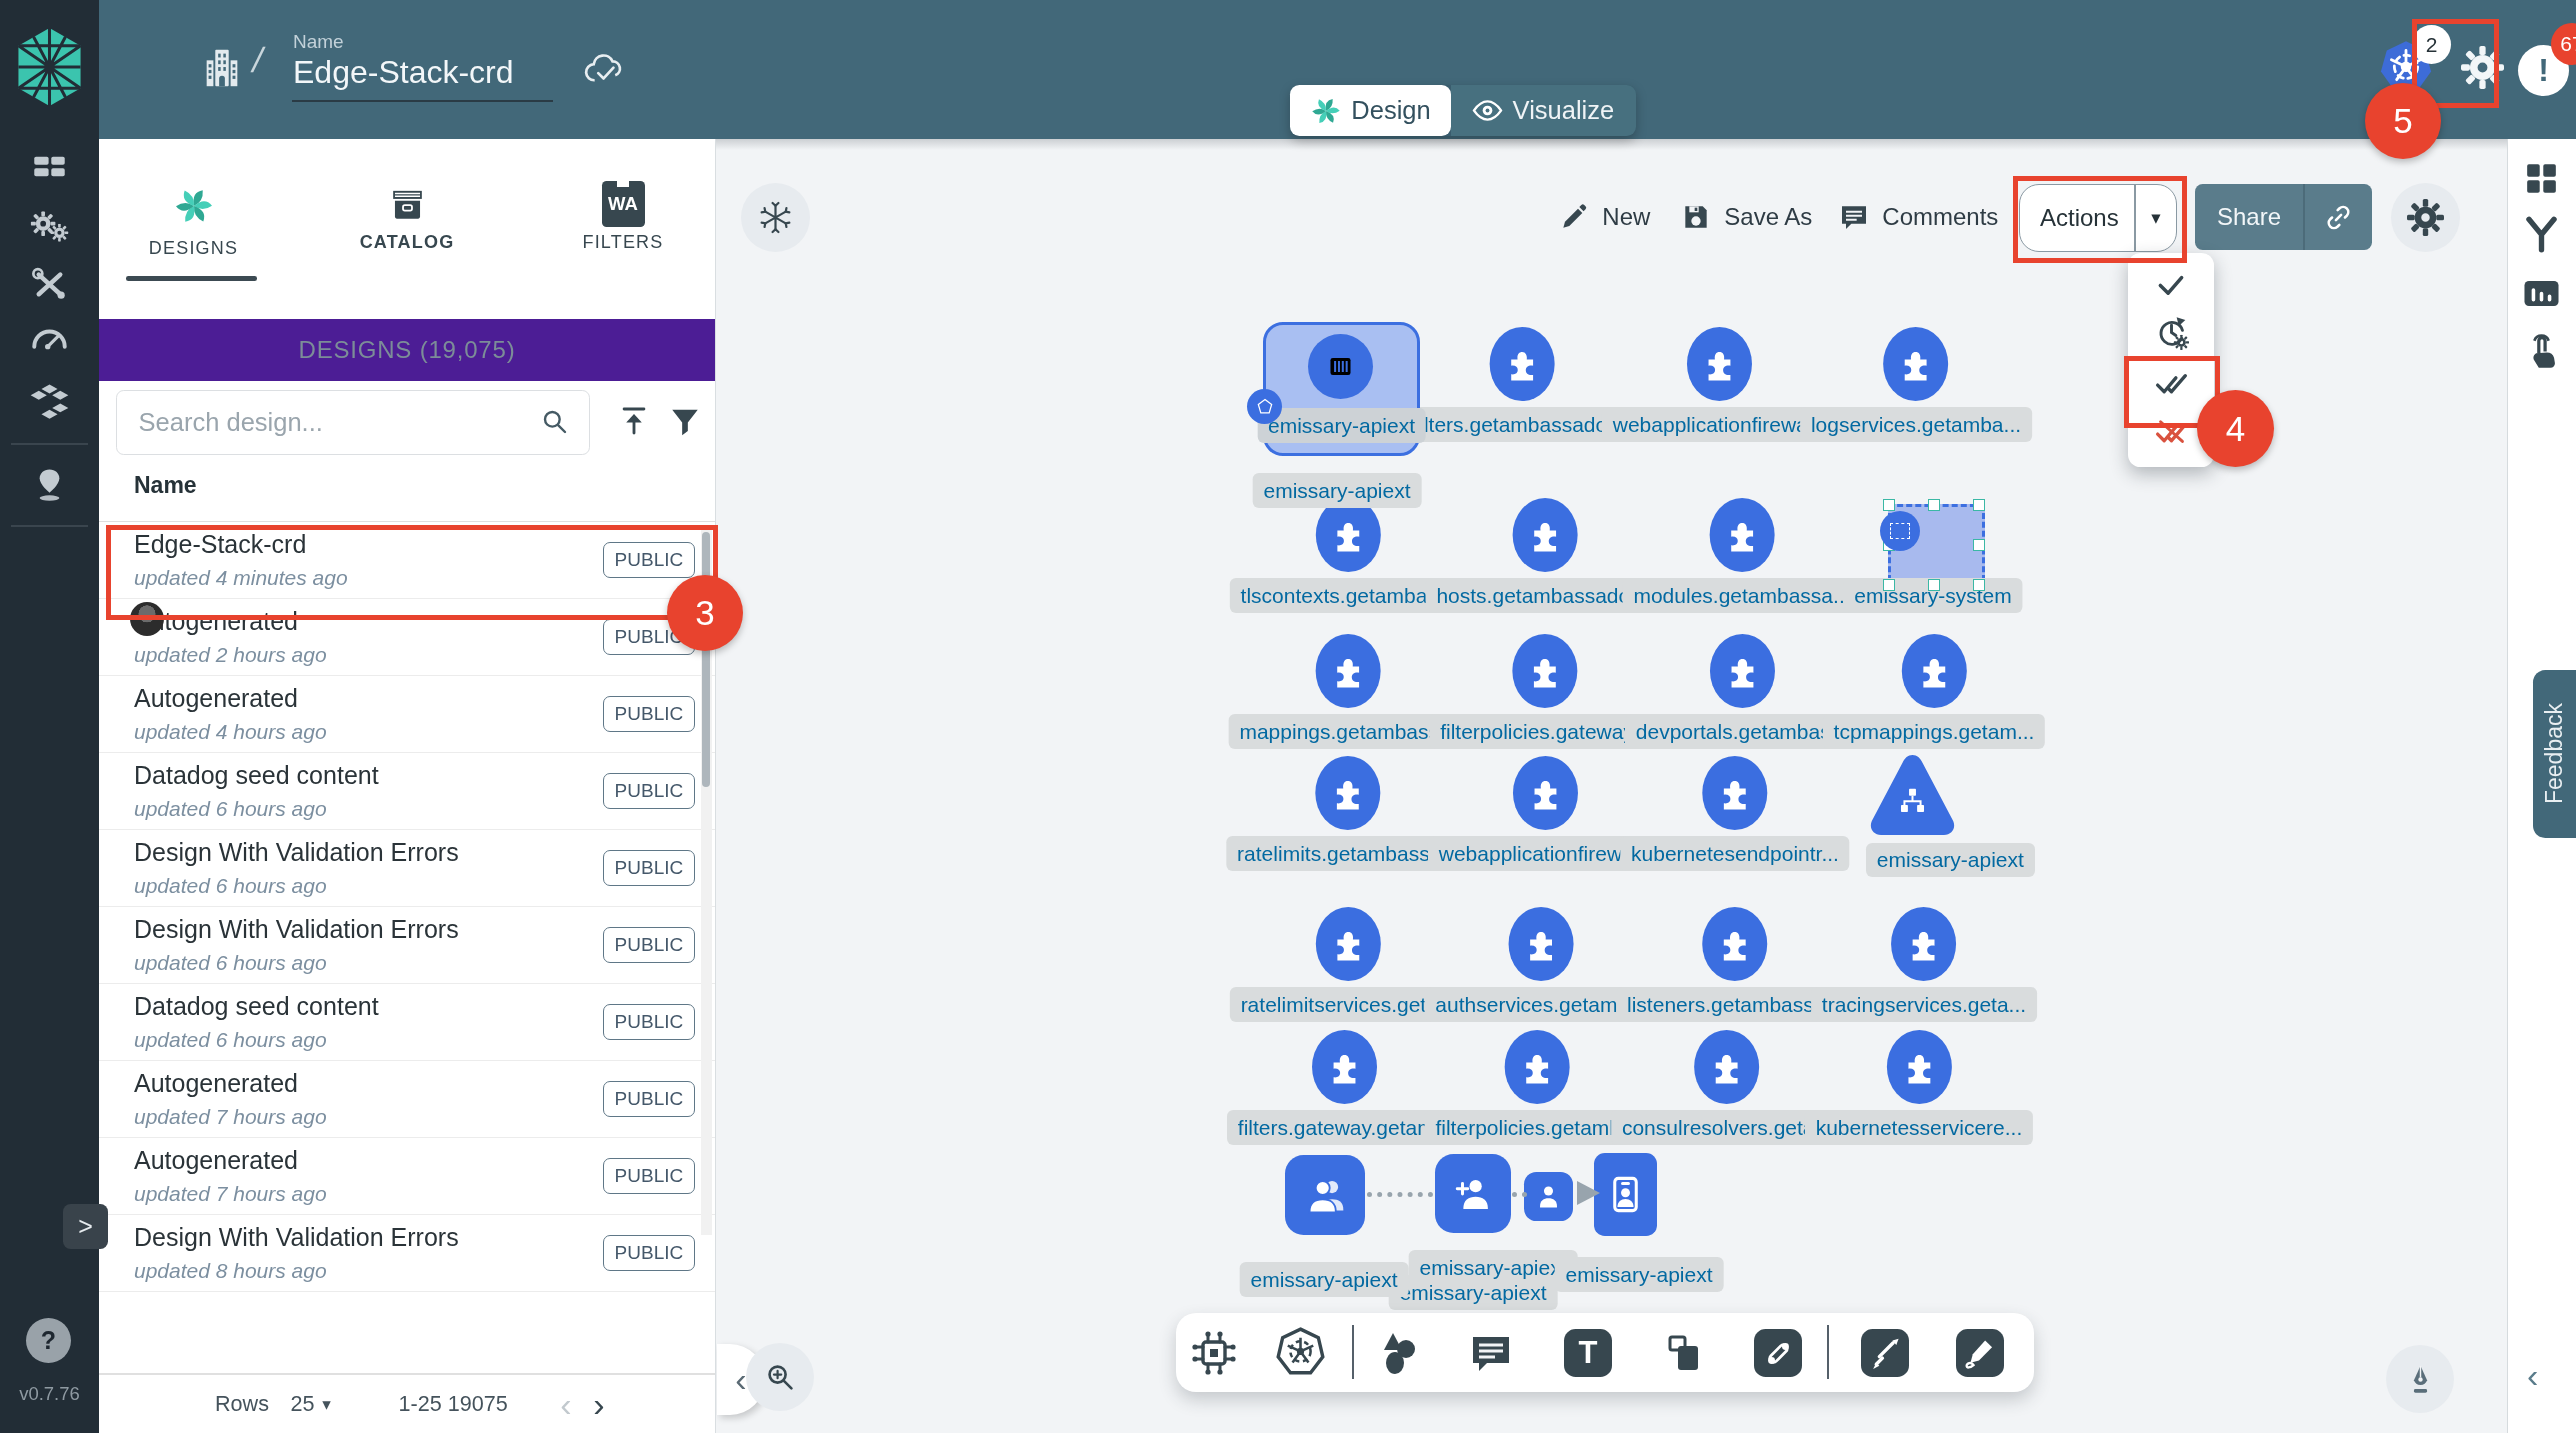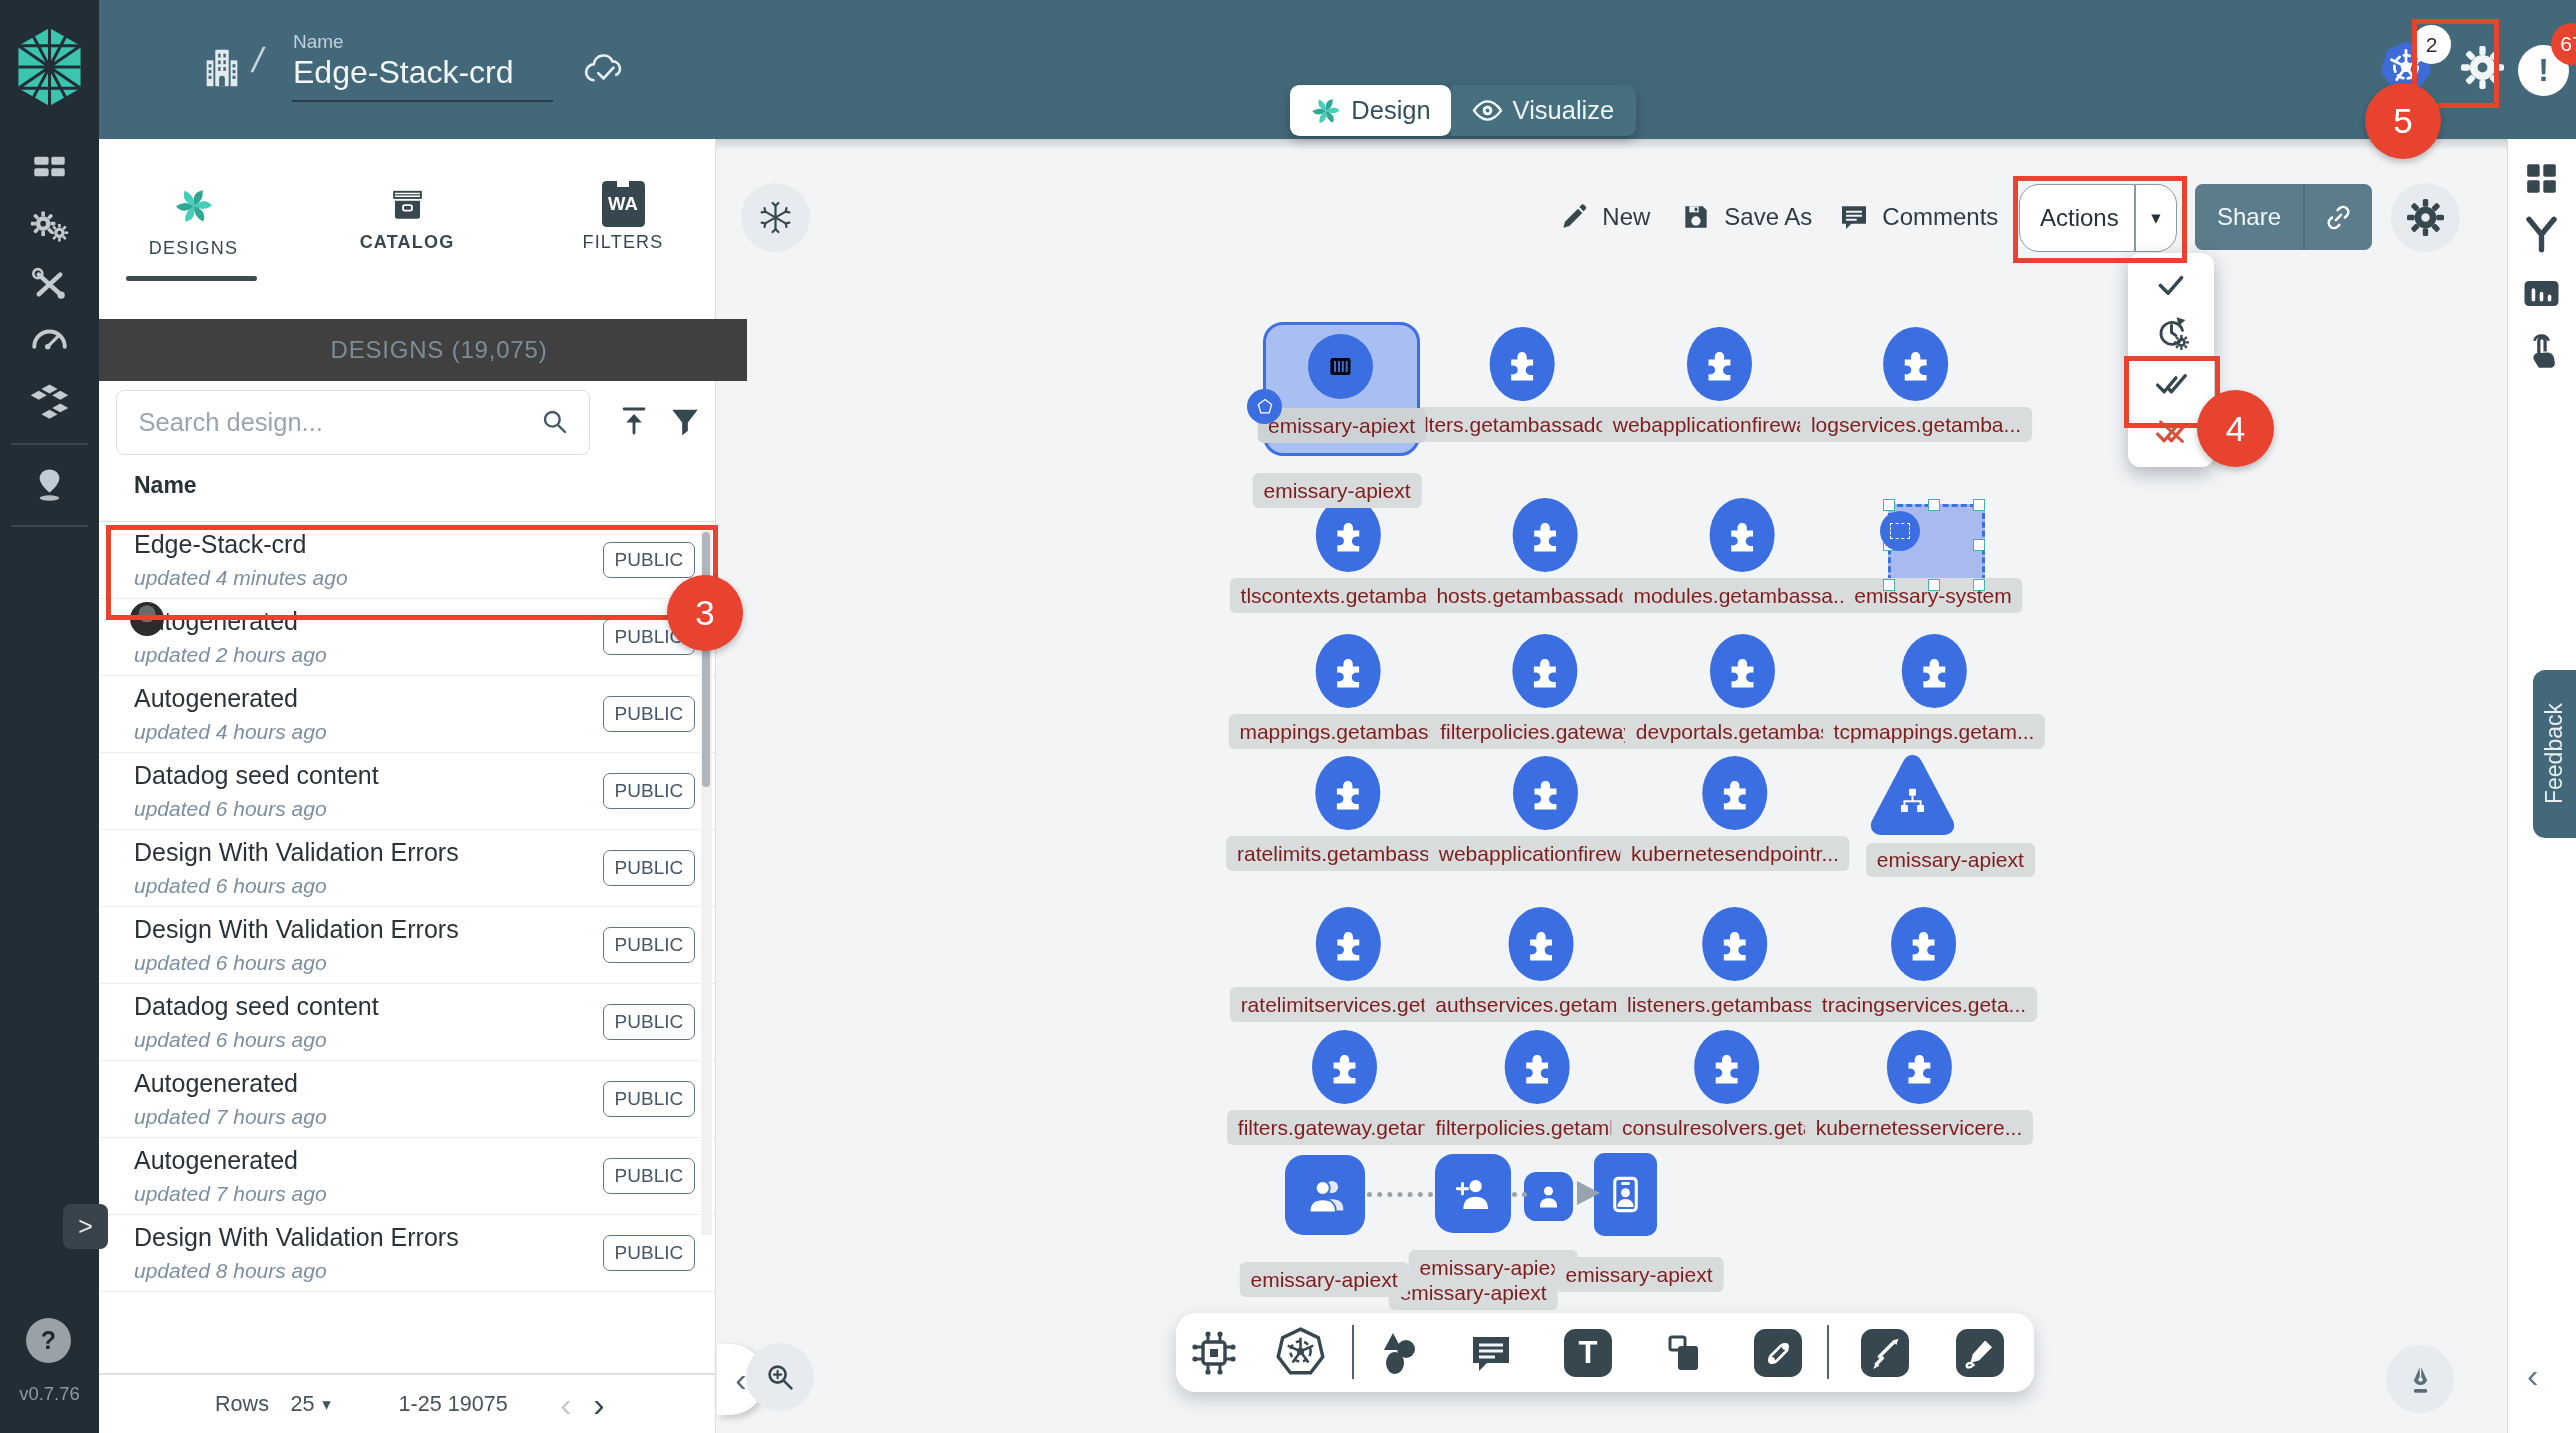--- a/index.html
+++ b/index.html
@@ -14,33 +14,33 @@
   .sb-div{left:10.8px;width:77px;height:1.5px;background:#3A454E;}
   
   #header{left:99px;top:0;width:2477px;height:139px;background:#426879;z-index:20;}
   #hdr-shadow{left:99px;top:139px;width:2477px;height:10.8px;background:linear-gradient(rgba(30,40,50,.18),rgba(30,40,50,0));z-index:5;}
   .hname-label{font-size:19px;color:#C2D1D9;}
   .hname-value{font-size:32px;color:#F3F7F9;}
   .toggle{border-radius:9.3px;box-shadow:0 4.6px 10.8px rgba(0,0,0,.25);}
   
   #leftpanel{left:99px;top:139px;width:616px;height:1295px;background:#fff;z-index:10;border-right:1.5px solid #D9DEE1;}
   .ptab-label{font-size:18px;letter-spacing:1.2px;color:#37474F;}
-  .banner{background:#404040;color:#7C8D98;font-size:24px;letter-spacing:0.8px;padding-left:32px;}
+  .banner{background:#4c1d95;color:#7C8D98;font-size:24px;letter-spacing:0.8px;}
   .search-box{border:1.5px solid #DCDFE2;border-radius:7.7px;background:#fff;}
   .search-ph{color:#9AA5AD;font-size:25.5px;}
   .colhdr{font-size:23px;font-weight:bold;color:#263238;}
   .drow{height:76px;border-bottom:1.5px solid #ECECEC;display:flex;align-items:center;padding:0 20px 0 35px;background:#fff;}
   .drow-name{font-size:25px;color:#2A3338;margin-bottom:6.2px;}
   .drow-upd{font-size:21px;font-style:italic;color:#7C8FA0;}
   .drow-badge{margin-left:auto;border:1.5px solid #5F7787;border-radius:7px;padding:6.2px 10.8px;font-size:19px;color:#45586A;background:#fff;}
   .pager{font-size:21.6px;color:#45535C;}
   
   .cnode{position:absolute;transform:translate(-50%,-37px);display:flex;flex-direction:column;align-items:center;z-index:2;}
   .ellipse{width:65px;height:74px;border-radius:50%;background:#3B6EE0;display:flex;align-items:center;justify-content:center;color:#fff;}
-  .nlabel{margin-top:6.2px;background:#D9DCDD;border-radius:6.2px;padding:5.4px 10.8px;font-size:21px;color:#7f1d1d;white-space:nowrap;}
+  .nlabel{margin-top:6.2px;background:#D9DCDD;border-radius:6.2px;padding:5.4px 10.8px;font-size:21px;color:#0369a1;white-space:nowrap;}
   .bluetile{background:#3B6EE0;color:#fff;border-radius:18.5px;display:flex;align-items:center;justify-content:center;}
   
   #btoolbar{left:1176px;top:1313px;width:858px;height:79px;background:#fff;border-radius:20px;box-shadow:0 7.7px 17px rgba(40,50,60,.22);z-index:8;}
   .tb-ic{color:#37474F;}
   .t-tile{width:48px;height:48px;background:#37474F;border-radius:11.6px;color:#fff;}
   .tb-div{width:1.5px;height:54px;background:#55606A;}
   
   .roundbtn{border-radius:50%;background:#E7EBEF;display:flex;align-items:center;justify-content:center;color:#37474F;}
   
   .ann-box{border:5.4px solid #E8432E;z-index:60;}

